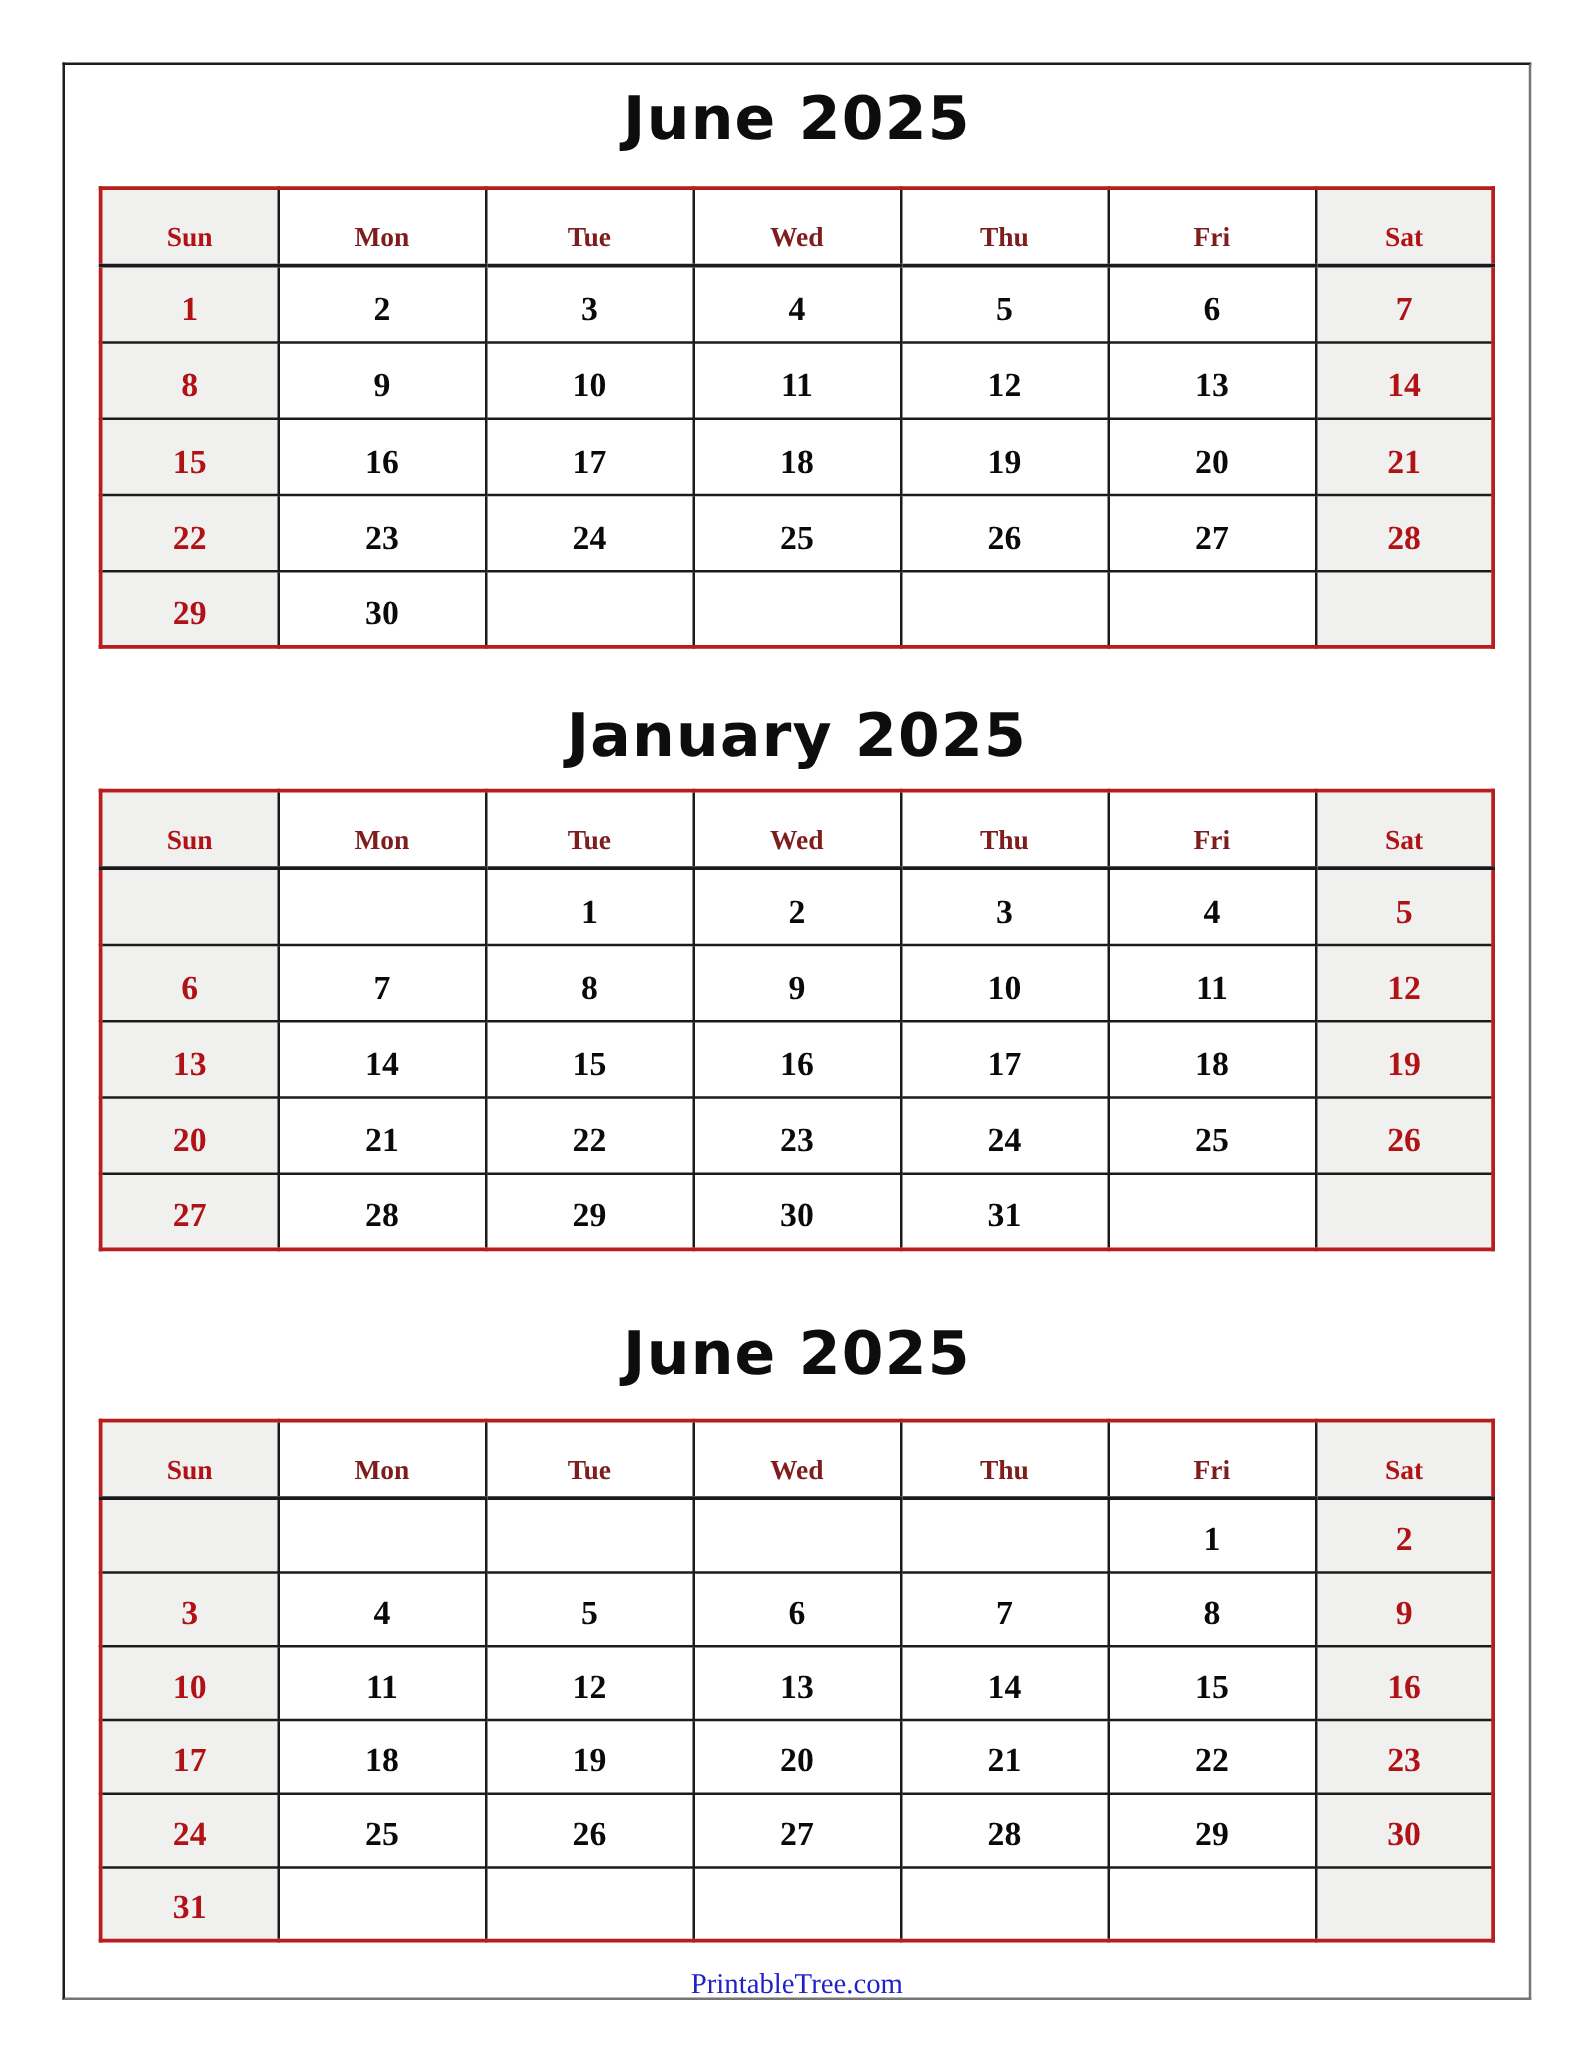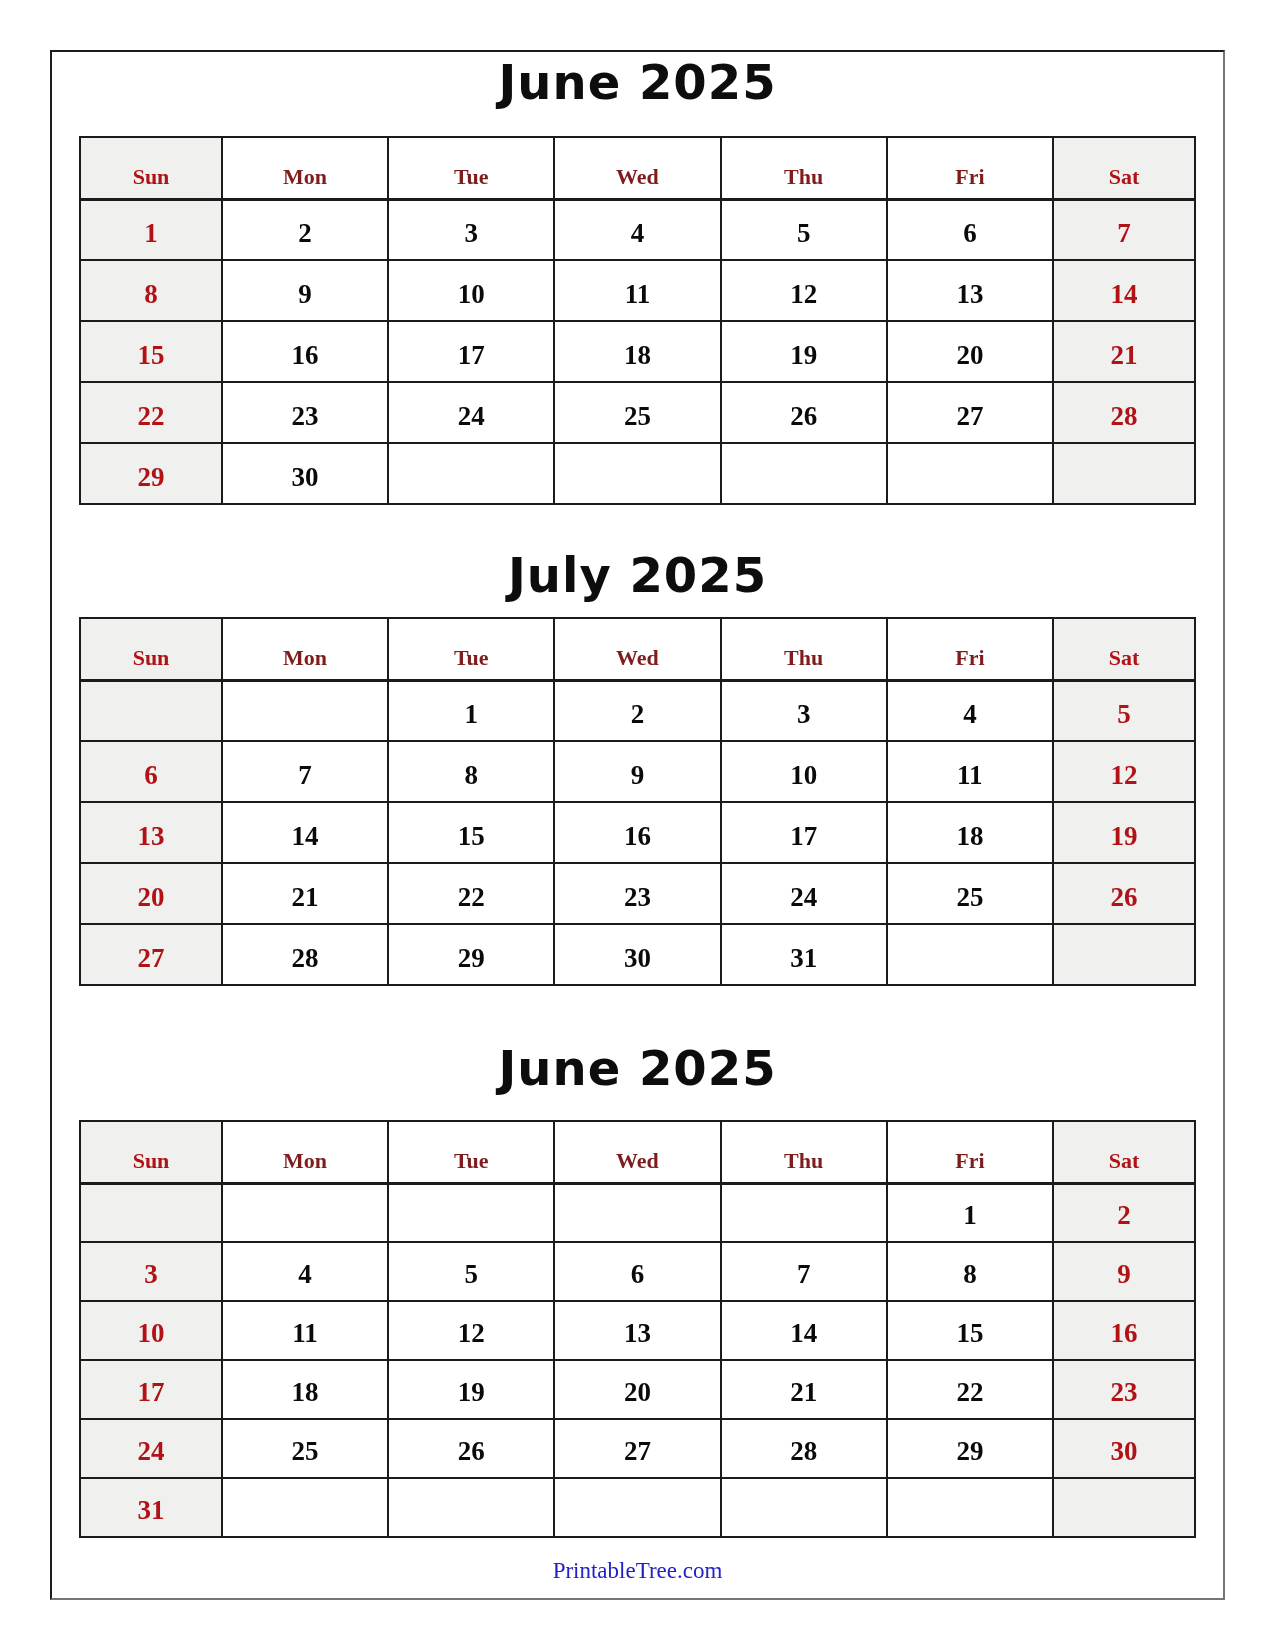--- a/index.html
+++ b/index.html
@@ -9,21 +9,21 @@
     position: relative;
   }
   .frame {
     position: absolute; left: 50px; top: 50px;
     width: 1175px; height: 1550px;
     box-sizing: border-box;
     border-top: 2px solid #1c1c1c;
     border-left: 2px solid #1c1c1c;
     border-right: 2px solid #757575;
     border-bottom: 2px solid #757575;
-    padding-top: 2px;
+    padding-top: 15px;
     background: #ffffff;
     overflow: hidden;
   }
   .month-title {
     margin: 0;
     text-align: center;
     font-family: "DejaVu Sans", sans-serif;
     font-weight: 800;
     font-size: 48px;
     line-height: 52px;
@@ -31,21 +31,21 @@
     color: #0d0d0d;
   }
   .month-june .month-title   { margin-top: 2px;  margin-bottom: 28px; }
   .month-july .month-title   { margin-top: 44px; margin-bottom: 16px; }
   .month-august .month-title { margin-top: 56px; margin-bottom: 26px; }
   table.cal {
     border-collapse: collapse;
     table-layout: fixed;
     width: 1117px;
     margin: 0 auto;
-    border: 1px solid #b91c1c;
+    border: 3px solid #b91c1c;
     background: #ffffff;
   }
   col.col-weekend { width: 142px; }
   .cal th, .cal td {
     box-sizing: border-box;
     border: 2px solid #1b1b1b;
     text-align: center;
     vertical-align: bottom;
     font-weight: bold;
     overflow: hidden;
@@ -150,21 +150,21 @@
               <td class=""></td>
               <td class=""></td>
               <td class=""></td>
               <td class=""></td>
               <td class="weekend"></td>
             </tr>
           </tbody>
         </table>
       </section>
       <section class="month month-july">
-        <h2 class="month-title">July 2025</h2>
+        <h2 class="month-title">January 2025</h2>
         <table class="cal">
           <colgroup>
             <col class="col-weekend">
             <col class="col-weekday">
             <col class="col-weekday">
             <col class="col-weekday">
             <col class="col-weekday">
             <col class="col-weekday">
             <col class="col-weekend">
           </colgroup>

